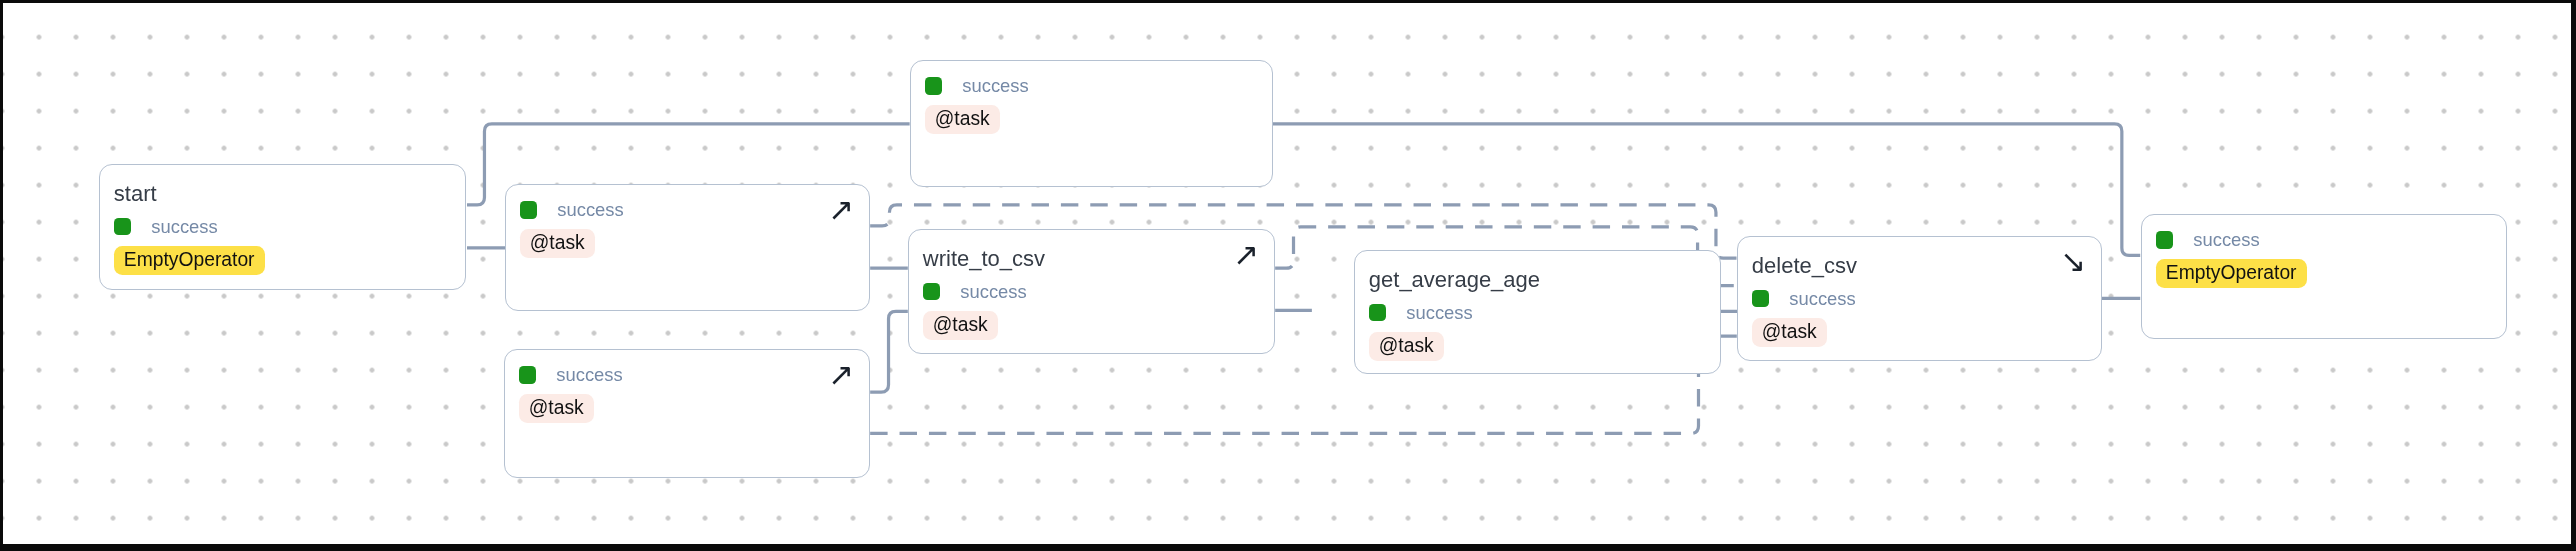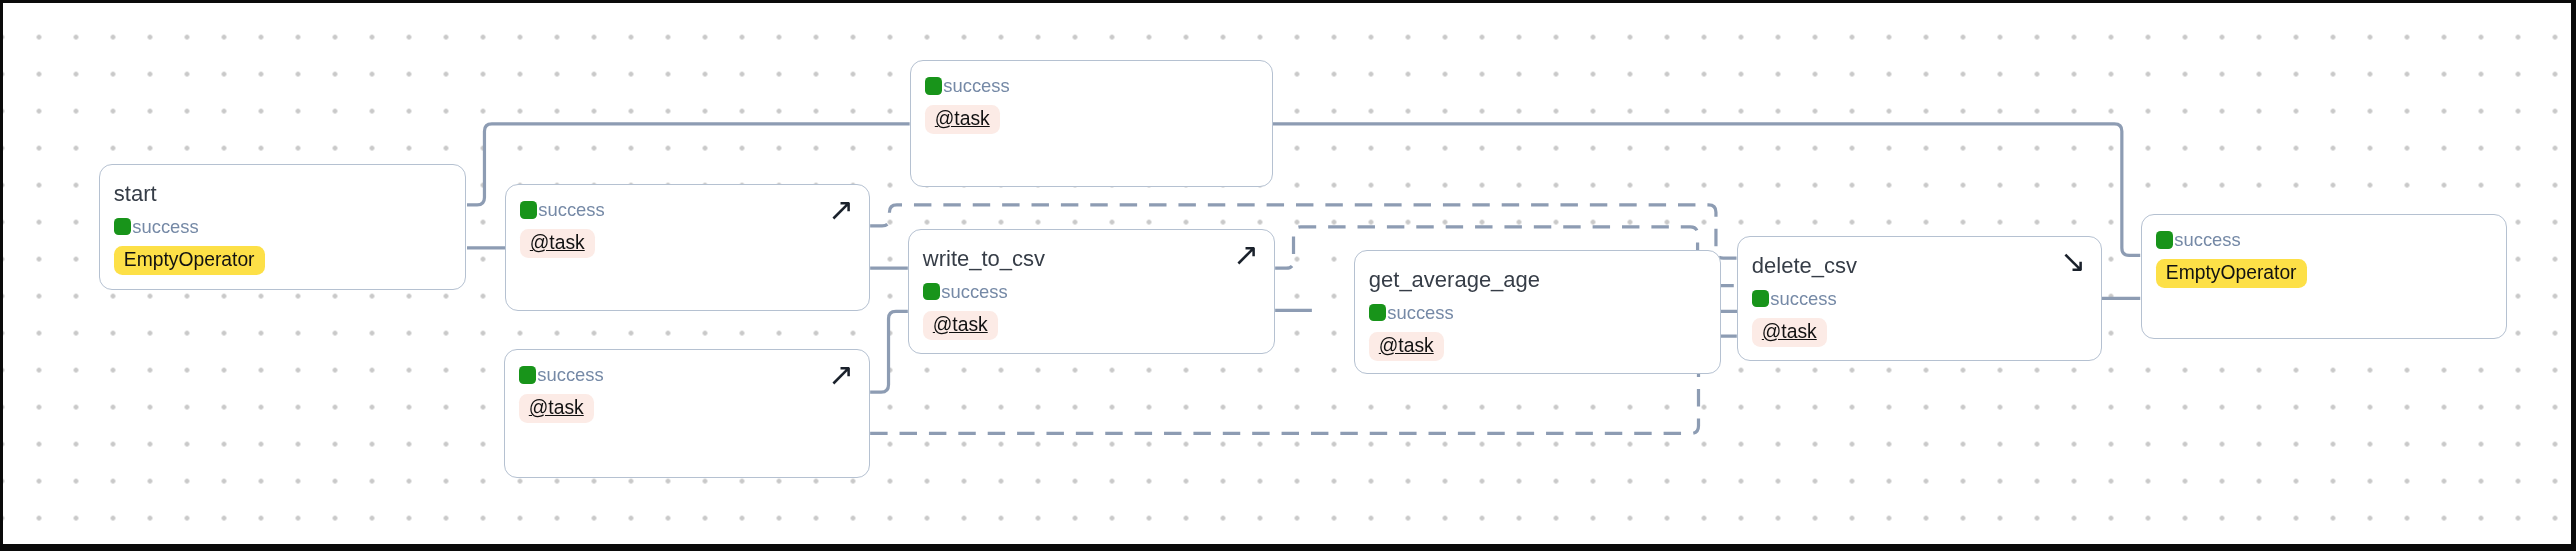--- a/index.html
+++ b/index.html
@@ -26,29 +26,29 @@
   .node{
     position:absolute;z-index:2;background:#ffffff;
     border:1.8px solid #b5c1d1;border-radius:13px;
     box-sizing:border-box;display:flex;flex-direction:column;
     padding:13px 14.7px 0 13.8px;cursor:pointer;
   }
   .node-title{
     font-size:22px;line-height:27.6px;color:#363d47;margin:1.8px 0 7.3px;
     white-space:nowrap;
   }
-  .status-row{display:flex;align-items:center;gap:1px;margin:0 0 7.3px;height:24px;}
+  .status-row{display:flex;align-items:center;gap:20px;margin:0 0 7.3px;height:24px;}
   .status-square{width:17.5px;height:17.5px;border-radius:4.6px;background:#18941a;flex:0 0 auto;}
   .status-text{font-size:18.4px;color:#7589a6;}
   .badge{
     align-self:flex-start;font-size:19.3px;line-height:24px;color:#111111;
     padding:1.8px 10px 2.8px;border-radius:8.3px;white-space:nowrap;
   }
   .badge-operator{background:#fde047;}
-  .badge-task{background:#fcebe6;text-decoration:underline;}
+  .badge-task{background:#fcebe6;}
   .arrow{
     position:absolute;top:9.2px;right:14.7px;line-height:1;font-size:31px;color:#1a212b;
     font-family:"DejaVu Sans",sans-serif;
   }
 </style>
 </head>
 <body>
 
 <div class="frame">
   <div class="canvas">

